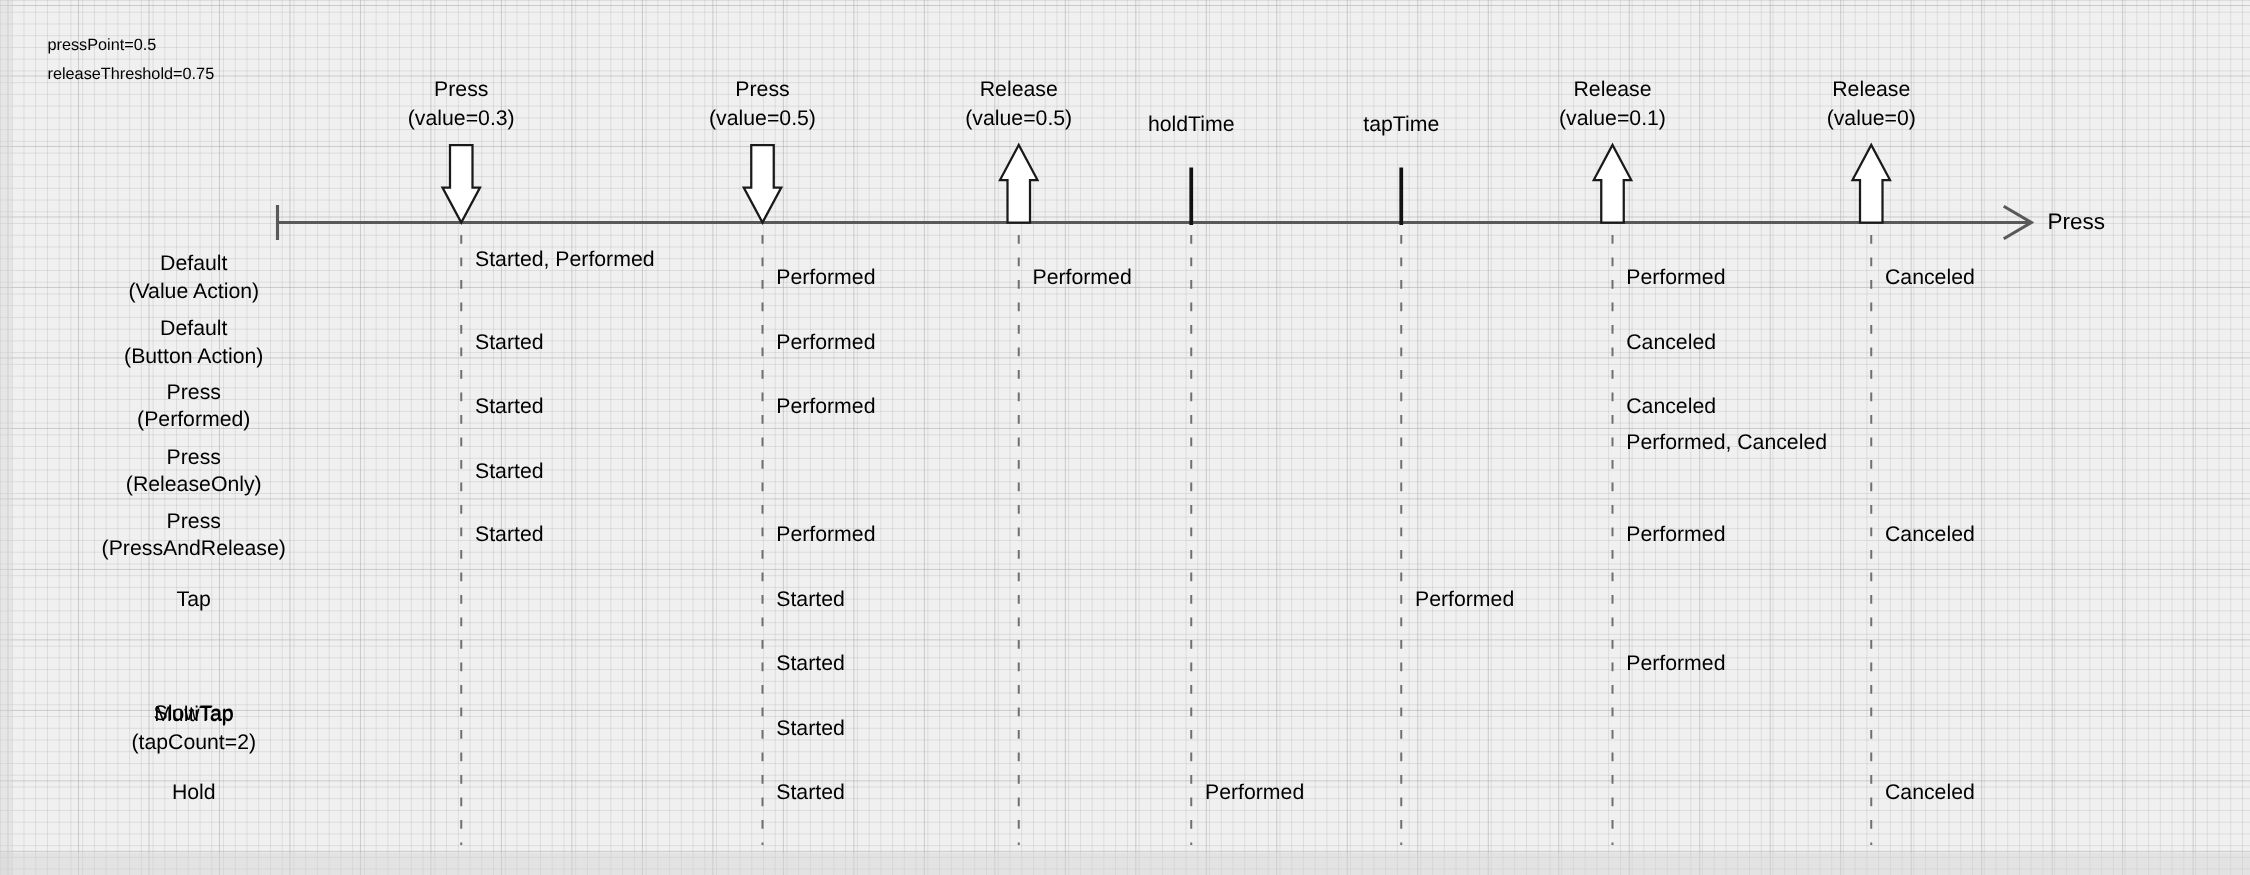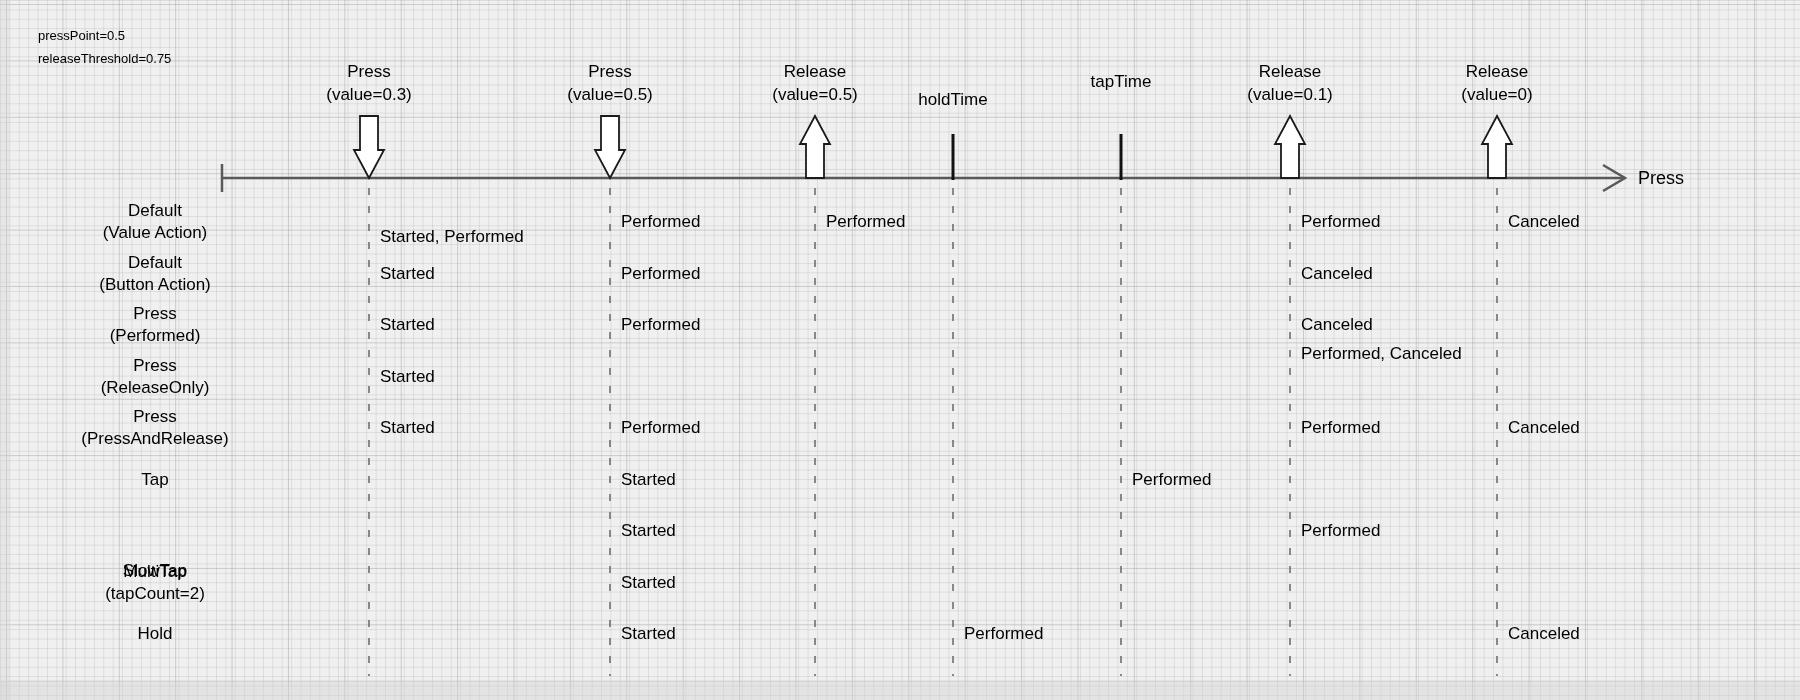--- a/index.html
+++ b/index.html
@@ -135,37 +135,37 @@
     <polygon points="1281,178 1299,178 1299,144 1305,144 1290,116 1275,144 1281,144" fill="#ffffff" stroke="#1a1a1a" stroke-width="1.8" stroke-linejoin="miter"></polygon>
     <line x1="1497" y1="188" x2="1497" y2="676" stroke="#6f6f6f" stroke-width="1.6" stroke-dasharray="7 11"></line>
     <polygon points="1488,178 1506,178 1506,144 1512,144 1497,116 1482,144 1488,144" fill="#ffffff" stroke="#1a1a1a" stroke-width="1.8" stroke-linejoin="miter"></polygon>
   </svg>
 
 <div id="captions">
     <div class="event-caption" style="left: 369px; top: 60px;"><div>Press</div><div>(value=0.3)</div></div>
     <div class="event-caption" style="left: 610px; top: 60px;"><div>Press</div><div>(value=0.5)</div></div>
     <div class="event-caption" style="left: 815px; top: 60px;"><div>Release</div><div>(value=0.5)</div></div>
     <div class="event-caption" style="left: 953px; top: 88px;"><div>holdTime</div></div>
-    <div class="event-caption" style="left: 1121px; top: 70px; text-align: right;"><div>tapTime</div></div>
+    <div class="event-caption" style="left: 1121px; top: 88px; text-align: right;"><div>tapTime</div></div>
     <div class="event-caption" style="left: 1290px; top: 60px;"><div>Release</div><div>(value=0.1)</div></div>
     <div class="event-caption" style="left: 1497px; top: 60px;"><div>Release</div><div>(value=0)</div></div>
   </div>
 <div id="rowlabels">
     <div class="row-label" style="left: 155px; top: 222px;"><div>Default</div><div>(Value Action)</div></div>
     <div class="row-label" style="left: 155px; top: 273.5px;"><div>Default</div><div>(Button Action)</div></div>
     <div class="row-label" style="left: 155px; top: 325px;"><div>Press</div><div>(Performed)</div></div>
     <div class="row-label" style="left: 155px; top: 376.5px;"><div>Press</div><div>(ReleaseOnly)</div></div>
     <div class="row-label" style="left: 155px; top: 428px;"><div>Press</div><div>(PressAndRelease)</div></div>
     <div class="row-label" style="left: 155px; top: 479.5px;"><div>Tap</div></div>
     <div class="row-label" style="left: 155px; top: 531px; margin-top: 40px;"><div>SlowTap</div></div>
     <div class="row-label" style="left: 155px; top: 582.5px;"><div>MultiTap</div><div>(tapCount=2)</div></div>
     <div class="row-label" style="left: 155px; top: 634px;"><div>Hold</div></div>
   </div>
 <div id="cells">
-    <div class="cell-text" style="left: 380px; top: 237px;">Started, Performed</div>
+    <div class="cell-text" style="left: 380px; top: 208px;">Started, Performed</div>
     <div class="cell-text" style="left: 621px; top: 222px;">Performed</div>
     <div class="cell-text" style="left: 826px; top: 222px;">Performed</div>
     <div class="cell-text" style="left: 1301px; top: 222px;">Performed</div>
     <div class="cell-text" style="left: 1508px; top: 222px;">Canceled</div>
     <div class="cell-text" style="left: 380px; top: 273.5px;">Started</div>
     <div class="cell-text" style="left: 621px; top: 273.5px;">Performed</div>
     <div class="cell-text" style="left: 1301px; top: 273.5px;">Canceled</div>
     <div class="cell-text" style="left: 380px; top: 325px;">Started</div>
     <div class="cell-text" style="left: 621px; top: 325px;">Performed</div>
     <div class="cell-text" style="left: 1301px; top: 325px;">Canceled</div>

